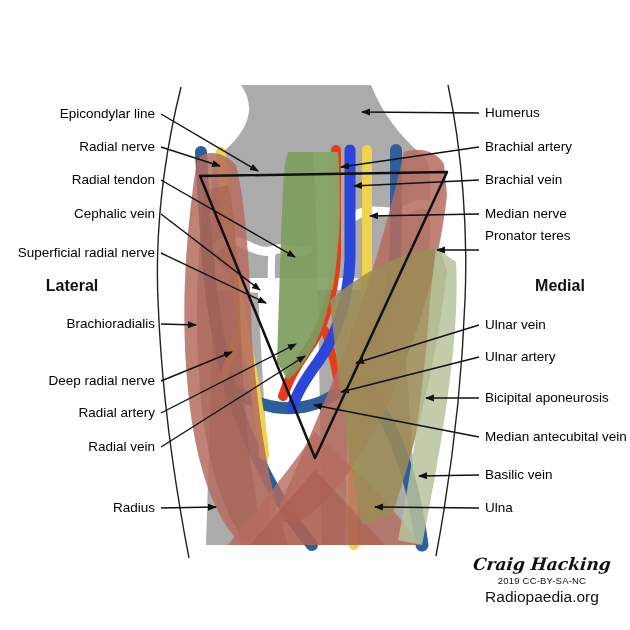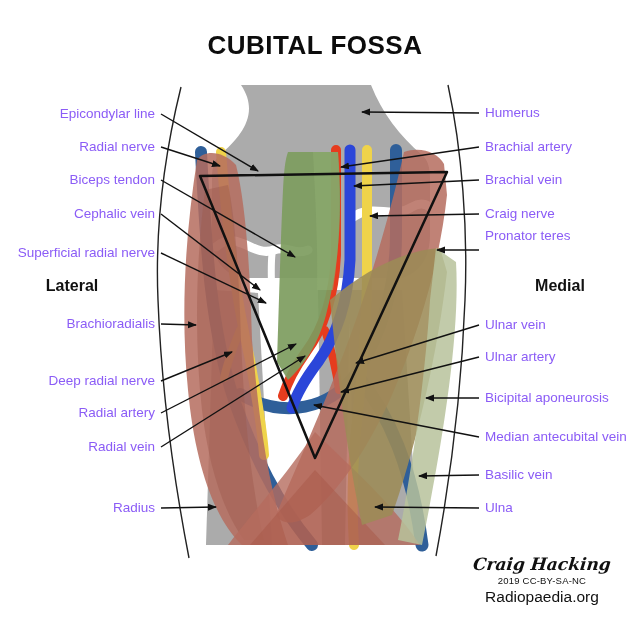--- a/index.html
+++ b/index.html
@@ -1,37 +1,36 @@
 <!DOCTYPE html>
 <html><head>
 <meta charset="utf-8">
 <style>
   html,body{margin:0;padding:0;background:#fff;}
   #stage{position:relative;width:630px;height:630px;background:#fff;overflow:hidden;
          font-family:"Liberation Sans",sans-serif;}
   #page-title{position:absolute;left:0;top:30px;width:630px;text-align:center;
               font-size:26px;font-weight:800;letter-spacing:.5px;color:#0c0c0c;}
   svg{position:absolute;left:0;top:0;}
-  .lbl{position:absolute;font-size:13.5px;color:#8b5cf6;white-space:nowrap;
+  .lbl{position:absolute;font-size:13.5px;color:#000000;white-space:nowrap;
        transform:translateY(-50%);line-height:1;}
   .lbl.left{text-align:right;}
   .side-lbl{position:absolute;font-size:16px;font-weight:bold;color:#111;
             transform:translate(-50%,-50%);white-space:nowrap;}
   #attribution{position:absolute;left:452px;top:554px;width:180px;text-align:center;color:#111;}
   #attribution .author{font-family:"DejaVu Serif",serif;font-style:italic;font-weight:bold;
                        font-size:17px;transform:skewX(-6deg);}
   #attribution .license{font-size:9.5px;margin-top:1px;letter-spacing:.2px;}
   #attribution .site{font-size:15.5px;margin-top:2px;}
 </style>
 </head>
 <body>
 
 <div id="stage">
 
-  <div id="page-title">CUBITAL FOSSA</div>
 
   <svg id="art" width="630" height="630" viewBox="0 0 630 630">
     <defs>
       <marker id="arrow" markerWidth="9" markerHeight="8" refX="8" refY="3.5" orient="auto" markerUnits="userSpaceOnUse">
         <path d="M0,0 L9,3.5 L0,7 Z" fill="#111"></path>
       </marker>
     </defs>
 
     <path fill="#ababab" d="M241,85 L371,85 C382,113 400,136 422,155 C428,160 430,168 430,178 L430,235
          C430,258 420,272 402,278 L240,278 C222,272 212,258 212,235 L212,178
@@ -98,32 +97,32 @@
         <line x1="479" y1="398" x2="426" y2="398" stroke="#111" stroke-width="1.4" marker-end="url(#arrow)"></line>
         <line x1="479" y1="437" x2="314" y2="405" stroke="#111" stroke-width="1.4" marker-end="url(#arrow)"></line>
         <line x1="479" y1="475" x2="419" y2="476" stroke="#111" stroke-width="1.4" marker-end="url(#arrow)"></line>
         <line x1="479" y1="508" x2="375" y2="507" stroke="#111" stroke-width="1.4" marker-end="url(#arrow)"></line>
       </g>
   </svg>
 
   <div id="labels">
       <div class="lbl left" style="top: 114px; right: 475px;">Epicondylar line</div>
       <div class="lbl left" style="top: 147px; right: 475px;">Radial nerve</div>
-      <div class="lbl left" style="top: 180px; right: 475px;">Biceps tendon</div>
+      <div class="lbl left" style="top: 180px; right: 475px;">Radial tendon</div>
       <div class="lbl left" style="top: 214px; right: 475px;">Cephalic vein</div>
       <div class="lbl left" style="top: 253px; right: 475px;">Superficial radial nerve</div>
       <div class="lbl left" style="top: 324px; right: 475px;">Brachioradialis</div>
       <div class="lbl left" style="top: 381px; right: 475px;">Deep radial nerve</div>
       <div class="lbl left" style="top: 413px; right: 475px;">Radial artery</div>
       <div class="lbl left" style="top: 447px; right: 475px; margin-left: 20px;">Radial vein</div>
       <div class="lbl left" style="top: 508px; right: 475px;">Radius</div>
       <div class="lbl right" style="top: 113px; left: 485px;">Humerus</div>
       <div class="lbl right" style="top: 147px; left: 485px;">Brachial artery</div>
       <div class="lbl right" style="top: 180px; left: 485px;">Brachial vein</div>
-      <div class="lbl right" style="top: 214px; left: 485px;">Craig nerve</div>
+      <div class="lbl right" style="top: 214px; left: 485px;">Median nerve</div>
       <div class="lbl right" style="top: 236px; left: 485px;">Pronator teres</div>
       <div class="lbl right" style="top: 325px; left: 485px;">Ulnar vein</div>
       <div class="lbl right" style="top: 357px; left: 485px;">Ulnar artery</div>
       <div class="lbl right" style="top: 398px; left: 485px;">Bicipital aponeurosis</div>
       <div class="lbl right" style="top: 437px; left: 485px;">Median antecubital vein</div>
       <div class="lbl right" style="top: 475px; left: 485px;">Basilic vein</div>
       <div class="lbl right" style="top: 508px; left: 485px;">Ulna</div>
     </div>
 
   <div class="side-lbl" style="left:72px;top:286px">Lateral</div>

